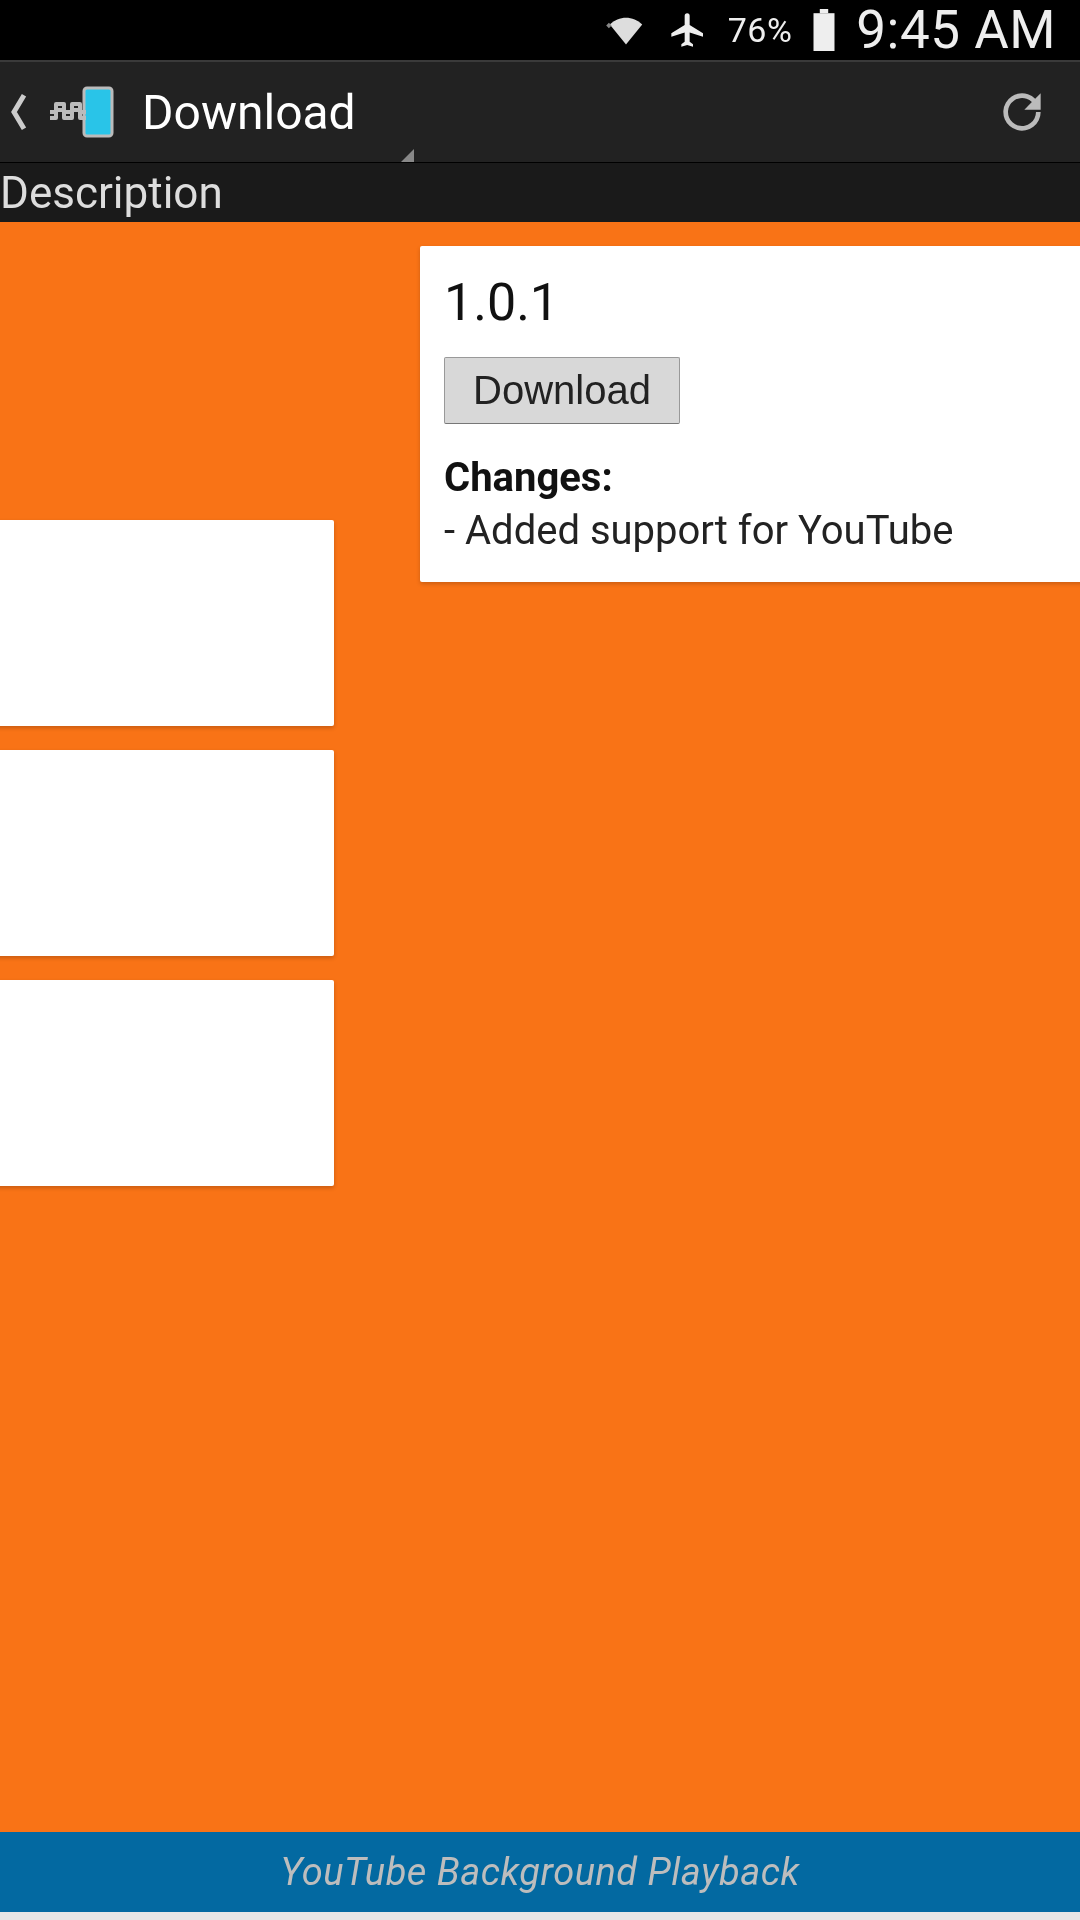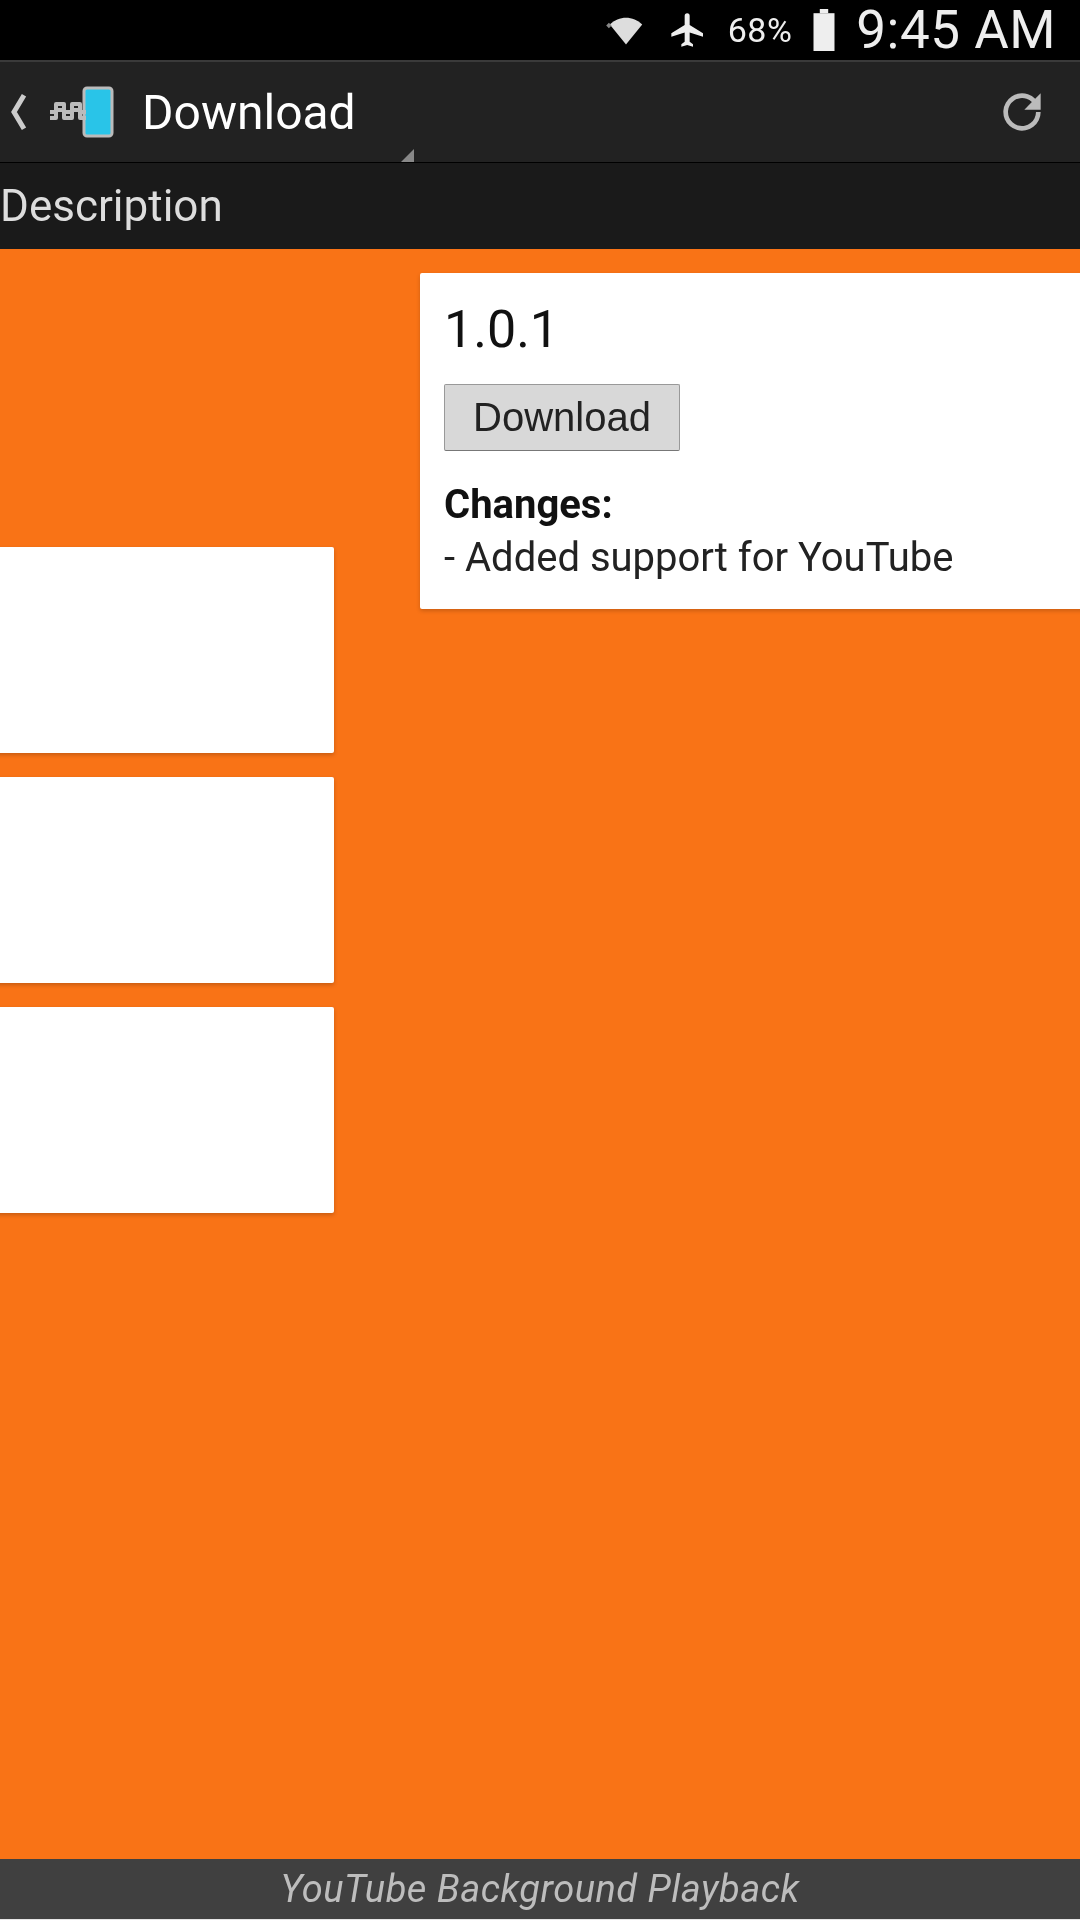--- a/index.html
+++ b/index.html
@@ -75,21 +75,21 @@
     width: 100px;
     height: 100%;
     display: flex;
     align-items: center;
     justify-content: center;
     margin-right: 8px;
   }
 
   
   .tabs {
-    height: 87px;
+    height: 60px;
     background: #1a1a1a;
     border-top: 1px solid #000;
     display: flex;
     align-items: stretch;
     color: #fff;
     position: relative;
   }
   .tab {
     display: flex;
     align-items: center;
@@ -192,22 +192,22 @@
     margin-bottom: 6px;
   }
   .changes-body {
     font-size: 40px;
     color: #222;
     white-space: nowrap;
   }
 
   
   .footer {
-    height: 60px;
-    background: #404040;
+    height: 80px;
+    background: #0369a1;
     color: #bdbdbd;
     font-style: italic;
     font-size: 38px;
     display: flex;
     align-items: center;
     justify-content: center;
     letter-spacing: 0.5px;
   }
 </style>
 </head>
@@ -218,21 +218,21 @@
     <svg width="44" height="36" viewBox="0 0 24 20">
       <path fill="#ddd" d="M12 18l9-11c-5-5-13-5-18 0z"></path>
       <path fill="#888" d="M10 17l3 3 3-3-3-3z" transform="translate(-4,-1) scale(0.5)"></path>
     </svg>
   </span>
   <span class="status-icon">
     <svg width="44" height="40" viewBox="0 0 24 24">
       <path fill="#eee" d="M21 16v-2l-8-5V3.5a1.5 1.5 0 0 0-3 0V9l-8 5v2l8-2.5V19l-2 1.5V22l3.5-1 3.5 1v-1.5L13 19v-5.5z"></path>
     </svg>
   </span>
-  <span class="battery-pct">68%</span>
+  <span class="battery-pct">76%</span>
   <span class="status-icon">
     <svg width="28" height="42" viewBox="0 0 12 20">
       <rect x="1" y="2" width="10" height="18" fill="#eee"></rect>
       <rect x="4" y="0" width="4" height="2" fill="#eee"></rect>
     </svg>
   </span>
   <span class="time">9:45 AM</span>
 </div>
 
 <div class="action-bar">

